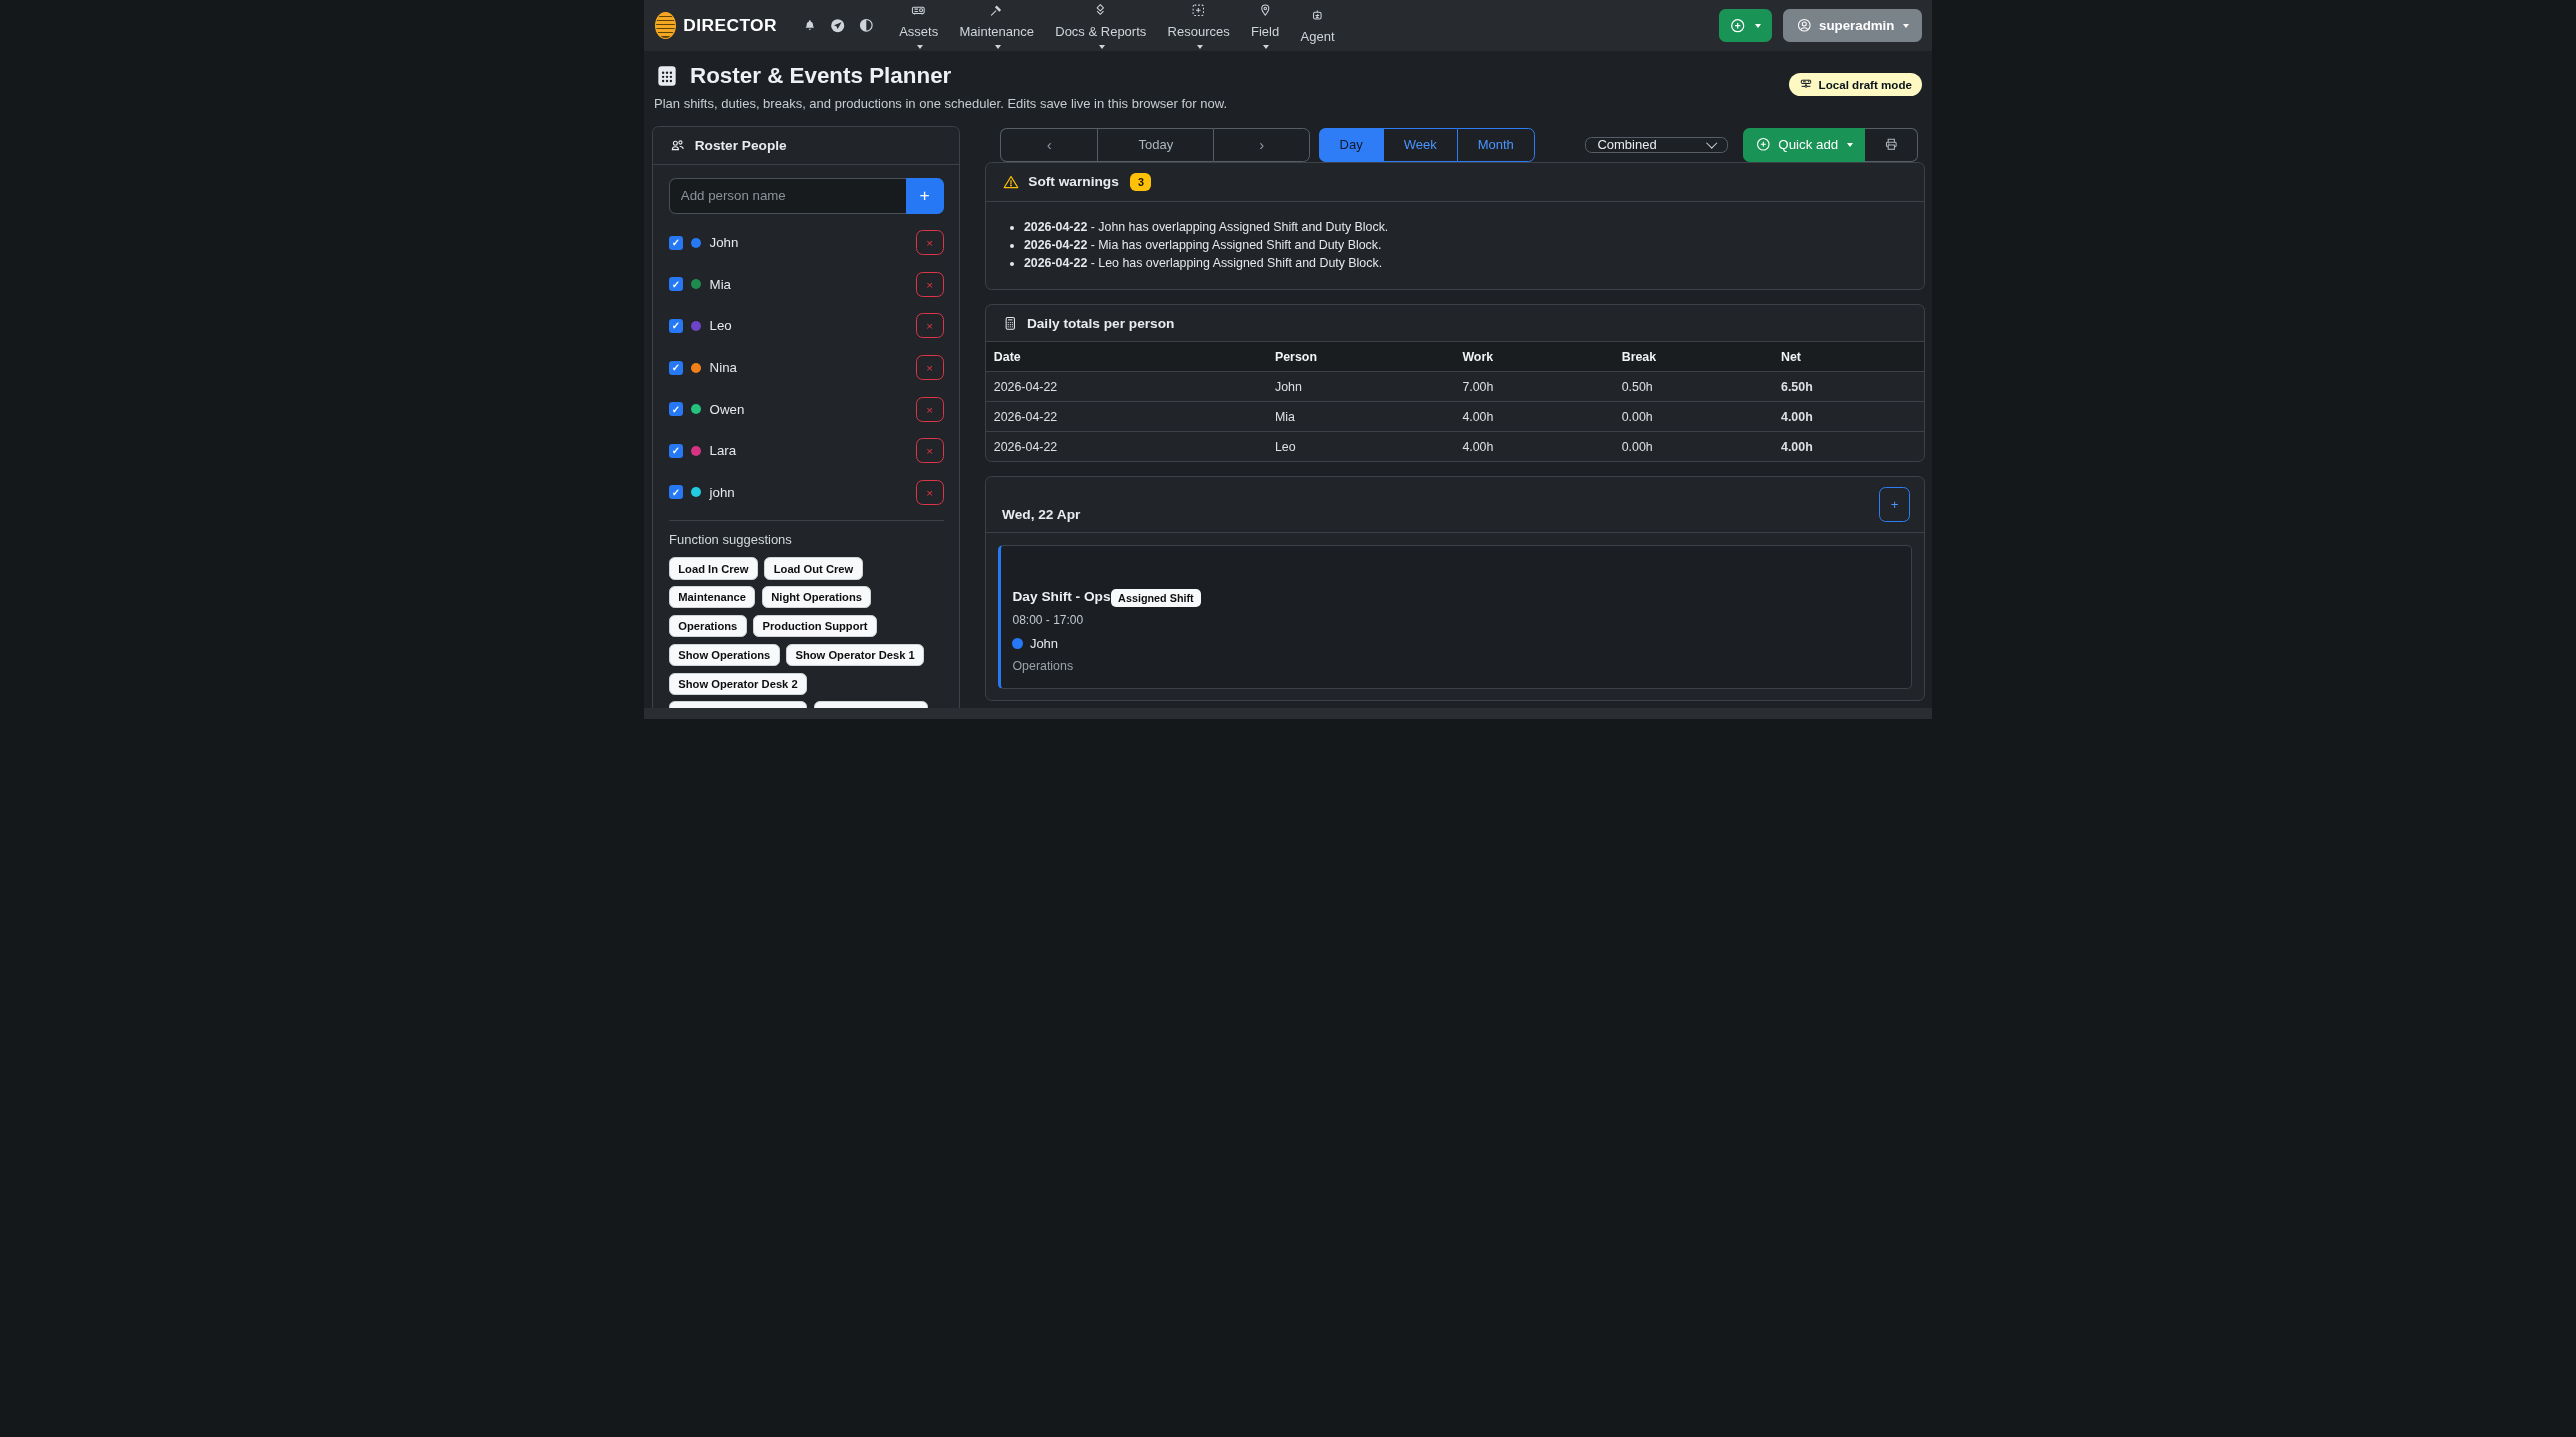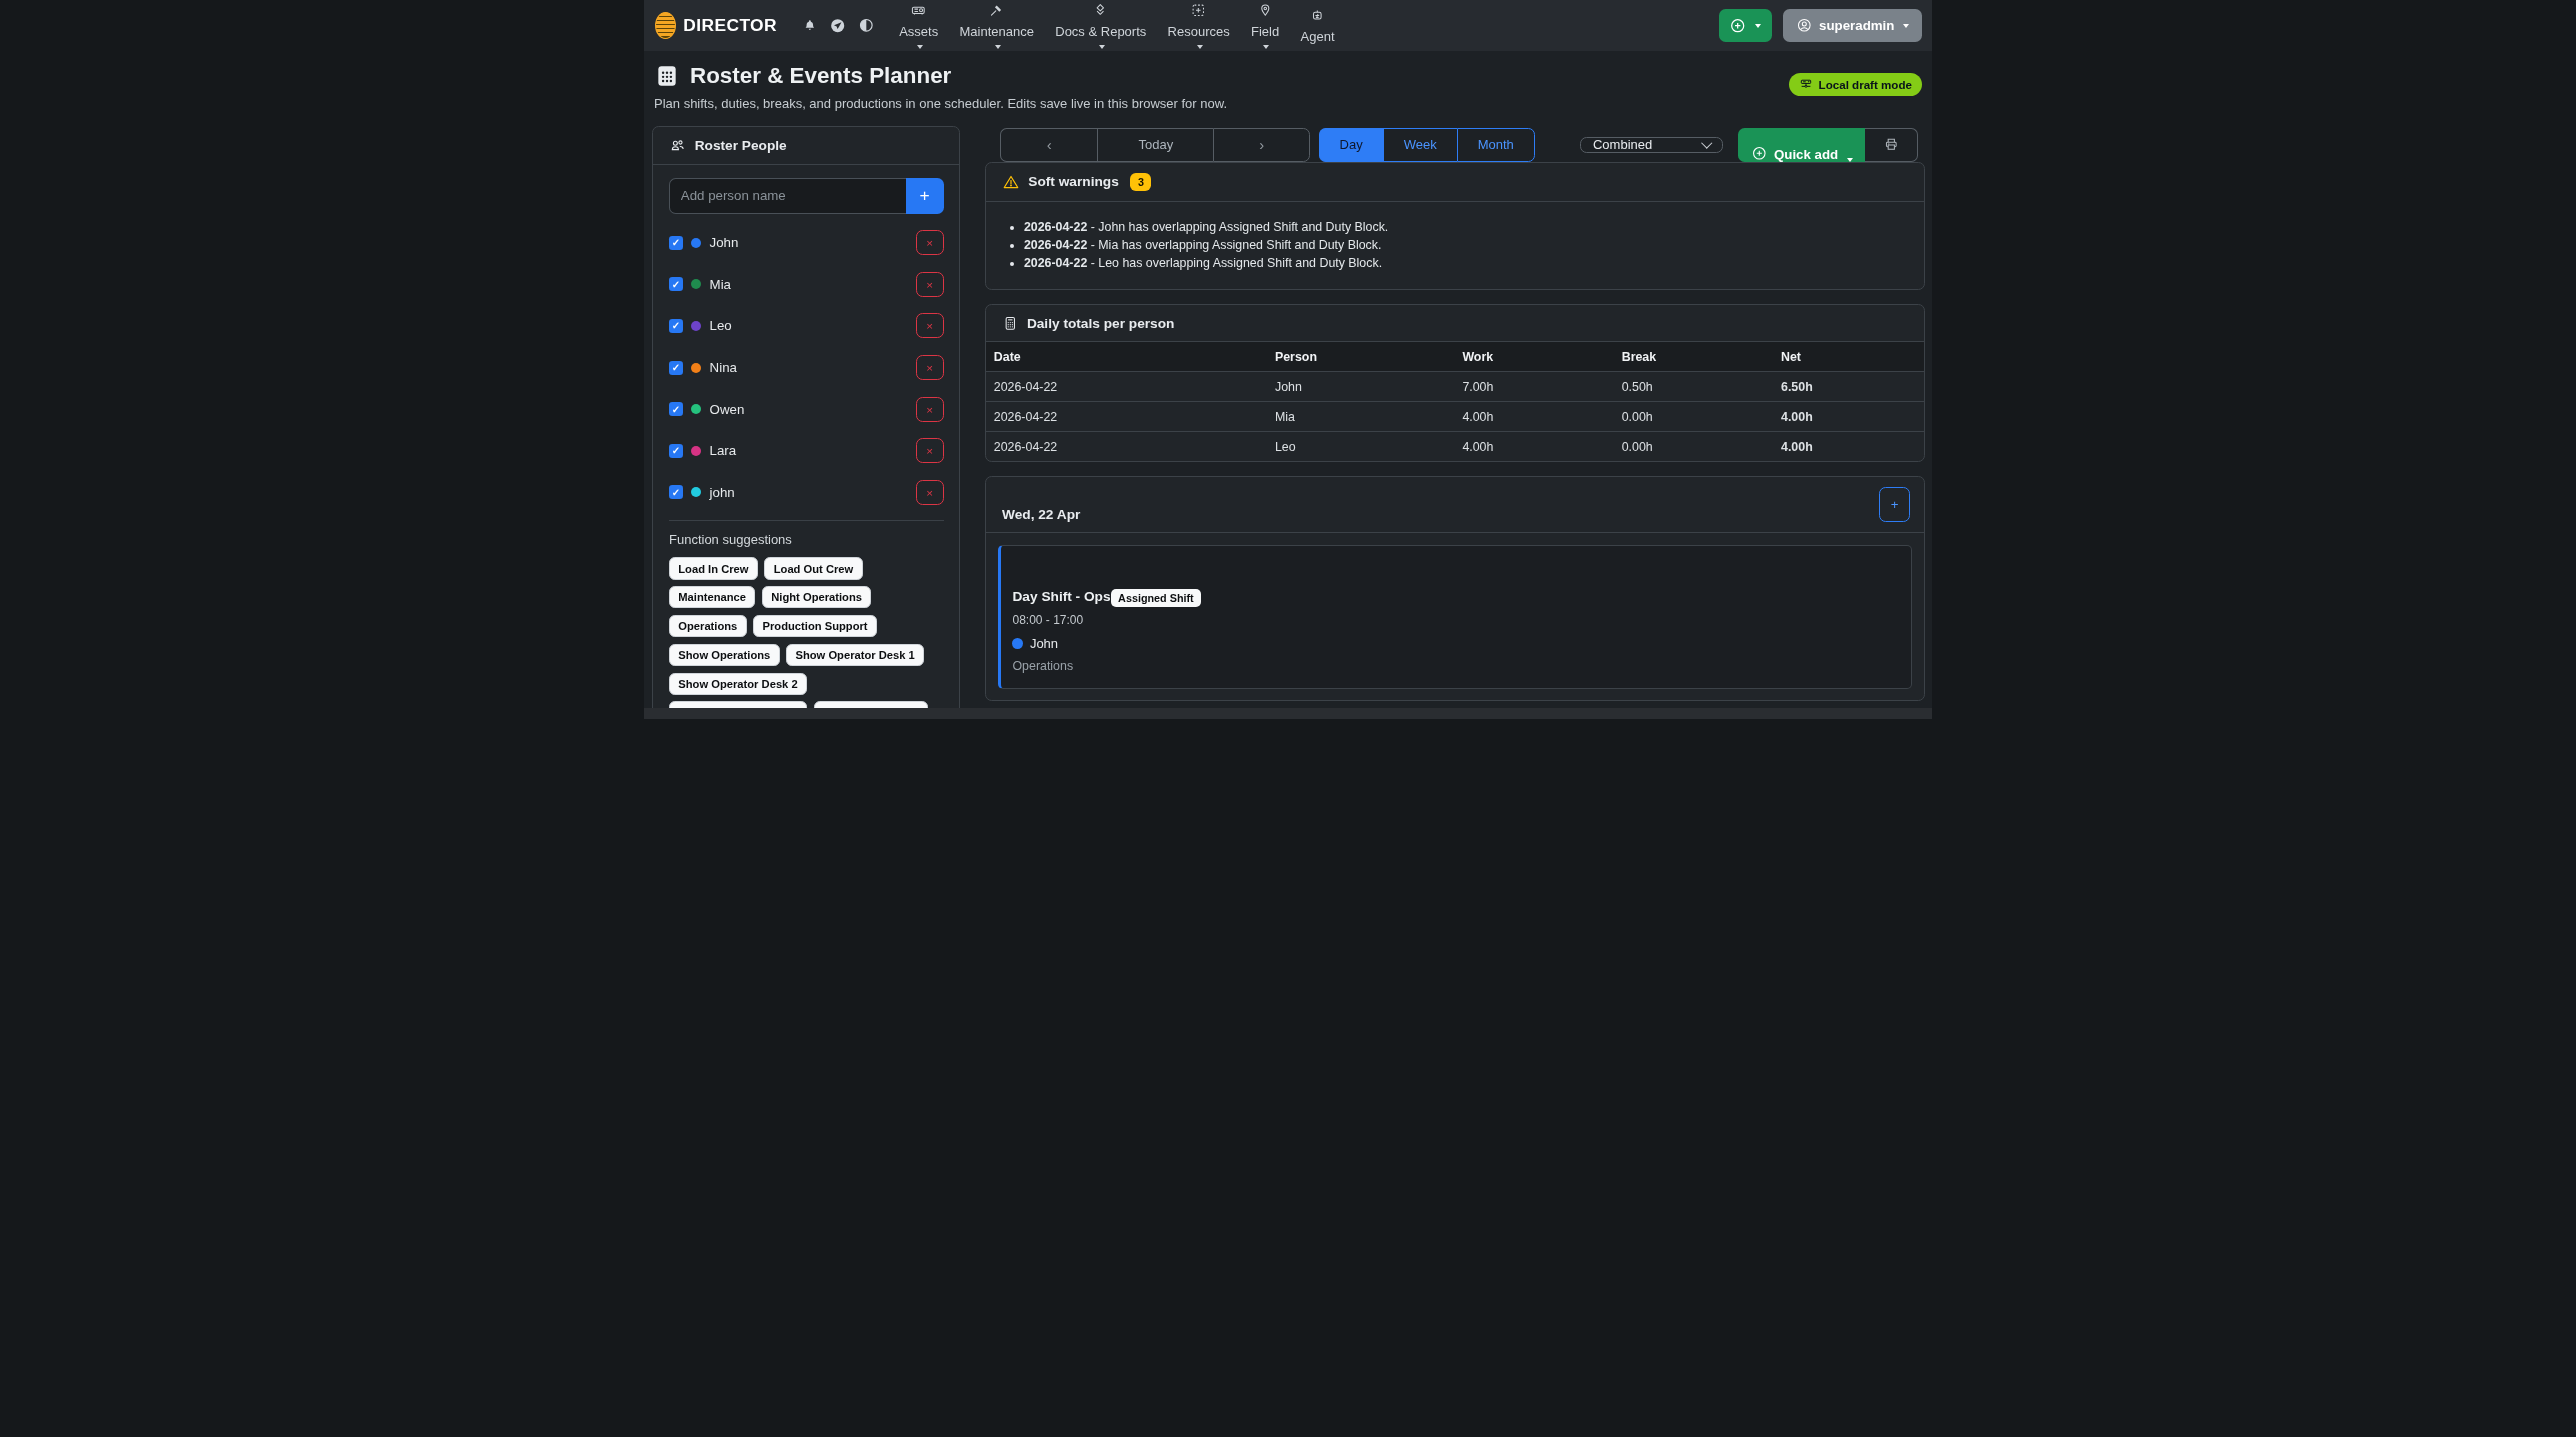--- a/index.html
+++ b/index.html
@@ -63,21 +63,21 @@
   .btn-group .tb-btn:first-child { border-radius:6.6px 0 0 6.6px; }
   .btn-group .tb-btn:last-child { border-radius:0 6.6px 6.6px 0; border-right-width:0.8px; }
   .seg { display:flex; margin-left:8.3px; }
   .seg-btn { height:34px; padding:0 20px; background:transparent; border:0.8px solid #2e7df6; color:#4a94ff; font-size:13px; cursor:pointer; border-right-width:0; font-family:inherit; }
   .seg-btn:first-child { border-radius:6.6px 0 0 6.6px; }
   .seg-btn:last-child { border-radius:0 6.6px 6.6px 0; border-right-width:0.8px; }
   .seg-btn.active { background:#2e7df6; color:#0f172a; }
   .select { margin-left:auto; display:flex; align-items:center; justify-content:space-between; width:143px; height:16px; border:0.8px solid #565d64; border-radius:6.6px; color:#e9ecef; font-size:13px; padding:0 11.6px; cursor:pointer; }
   .chev-down { width:7.5px; height:7.5px; border-right:1.7px solid #cfd4d9; border-bottom:1.7px solid #cfd4d9; transform:rotate(45deg); margin-top:-3.3px; }
   .quick-group { display:flex; margin-left:15px; }
-  .btn-quick { display:flex; align-items:flex-end; gap:6.6px; background:#1a9356; color:#fff; border:none; border-radius:6.6px 0 0 6.6px; height:34px; padding:0 12.4px; font-size:13.3px; cursor:pointer; font-family:inherit;font-weight:bold; }
+  .btn-quick { display:flex; align-items:center; gap:6.6px; background:#1a9356; color:#fff; border:none; border-radius:6.6px 0 0 6.6px; height:34px; padding:0 12.4px; font-size:13.3px; cursor:pointer; font-family:inherit; }
   .btn-print { width:53px; height:34px; background:transparent; border:0.8px solid #565d64; border-left:none; border-radius:0 6.6px 6.6px 0; color:#aeb5bb; cursor:pointer; display:flex; align-items:center; justify-content:center; }
 
   .date-row { display:flex; align-items:center; justify-content:space-between; padding:18px 14px 13.3px 15px; }
   .date-heading { font-size:17.4px; font-weight:600; color:#eef1f3; }
   .legend { display:flex; gap:7.5px; }
   .badge { font-size:10.8px; font-weight:700; padding:3.3px 8.3px; border-radius:5.8px; }
 
   .panel { margin:0 0 14px 0; }
   .count-badge { background:#ffc107; color:#161300; font-size:10.8px; font-weight:700; border-radius:5.8px; padding:3.3px 7.5px; margin-left:3.3px; }
   .warn-body { padding:13.3px 16.6px 15px 16.6px; }
@@ -242,21 +242,21 @@
                 <circle cx="8.4" cy="16.6" r="1.1"></circle>
                 <circle cx="12" cy="16.6" r="1.1"></circle>
                 <circle cx="15.6" cy="16.6" r="1.1"></circle>
               </g>
             </svg>
         </span>
         <h1 class="page-title">Roster &amp; Events Planner</h1>
       </div>
       <p class="page-sub">Plan shifts, duties, breaks, and productions in one scheduler. Edits save live in this browser for now.</p>
     </div>
-    <div class="mode-badge" style="background: #84cc16; color: rgb(8, 19, 26);">
+    <div class="mode-badge" style="background: #fef9c3; color: rgb(8, 19, 26);">
       <span>
           <svg width="14" height="14" viewBox="0 0 24 24" fill="none" stroke="#08131a" stroke-width="1.7">
             <rect x="4" y="5.5" width="16" height="5.5" rx="1.2"></rect>
             <path d="M7 8.2h4.5"></path>
             <circle cx="16.8" cy="8.2" r="0.5" fill="#08131a"></circle>
             <path d="M12 11v3.2"></path>
             <circle cx="12" cy="16" r="1.7"></circle>
             <path d="M4.5 16h5.8M13.7 16h5.8"></path>
           </svg>
         </span>

